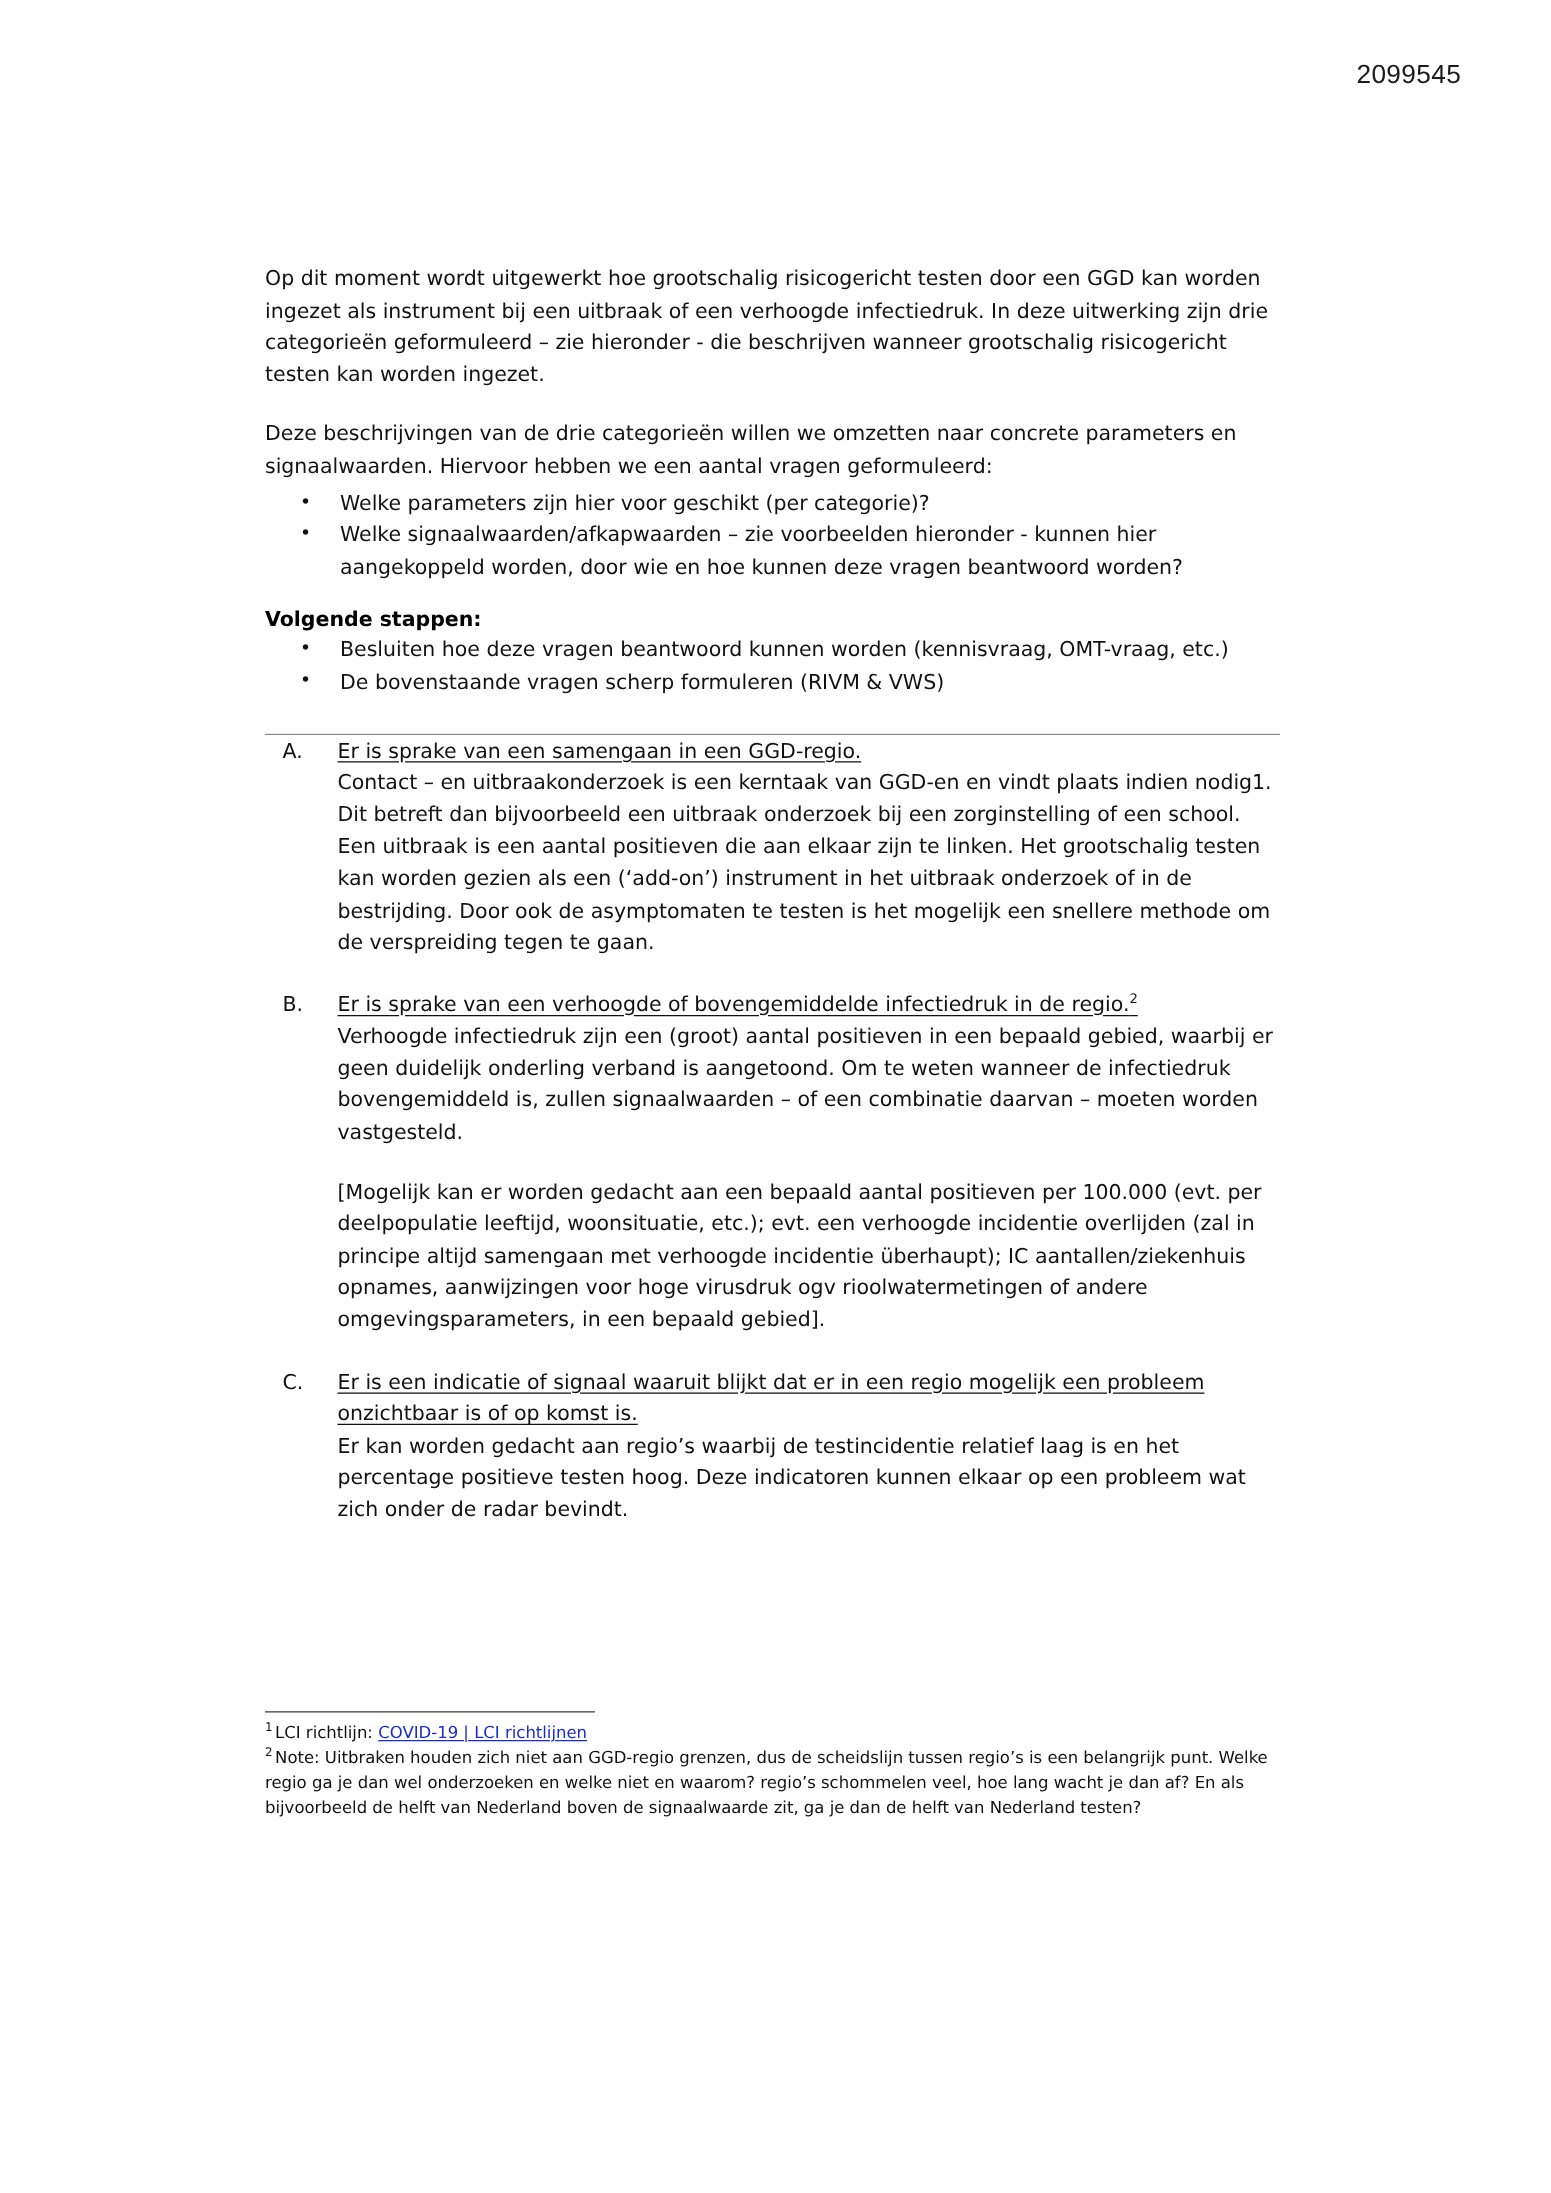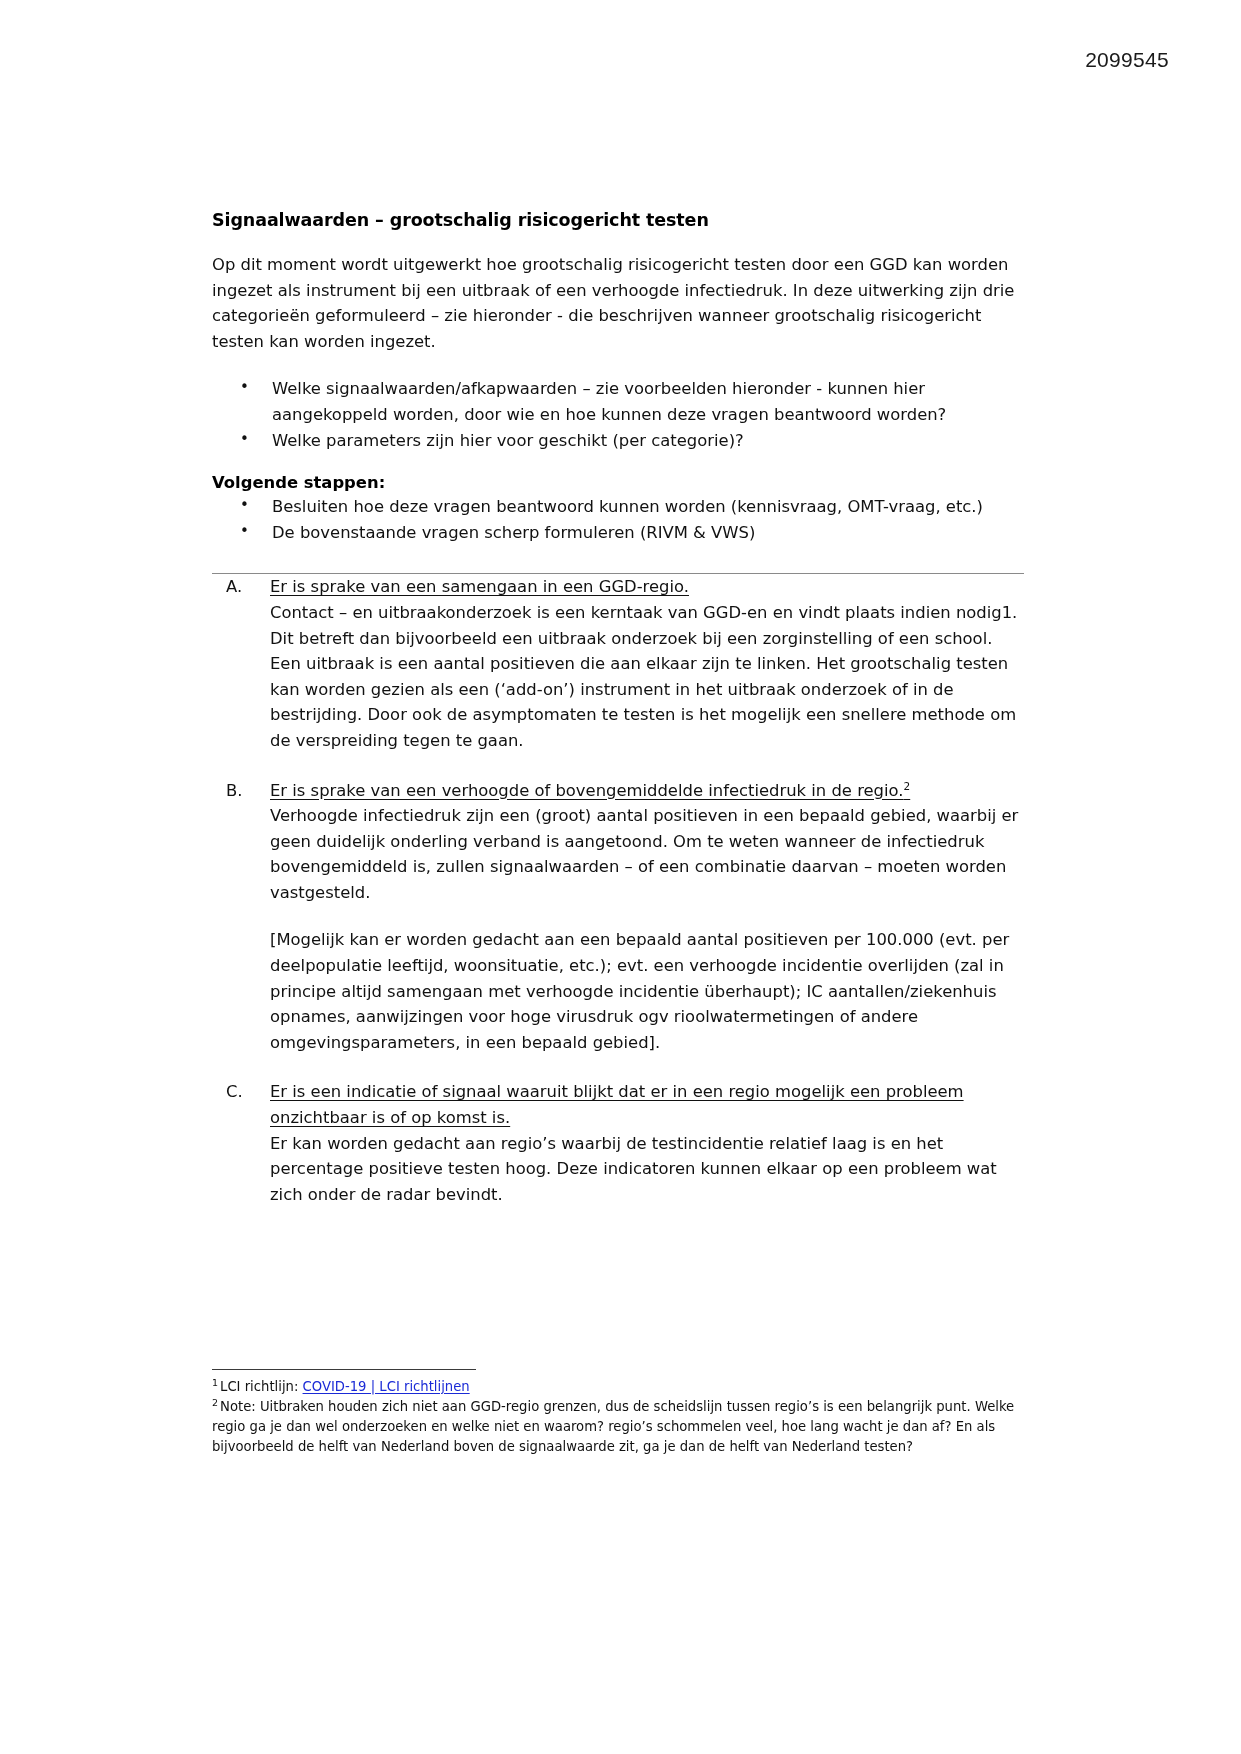--- a/index.html
+++ b/index.html
@@ -163,28 +163,28 @@
 </style>
 </head>
 <body>
 
 <div class="page">
 
   <div class="doc-header">2099545</div>
 
   <div class="content">
 
-    <h1 class="title">Signaalwaarden – grootschalig risicogericht testen</h1>
 
     <p class="para">Op dit moment wordt uitgewerkt hoe grootschalig risicogericht testen door een GGD kan worden ingezet als instrument bij een uitbraak of een verhoogde infectiedruk. In deze uitwerking zijn drie categorieën geformuleerd – zie hieronder - die beschrijven wanneer grootschalig risicogericht testen kan worden ingezet.</p>
 
+    <p class="para tight">Deze beschrijvingen van de drie categorieën willen we omzetten naar concrete parameters en signaalwaarden. Hiervoor hebben we een aantal vragen geformuleerd:</p>
 
     <ul class="bullets">
+      <li>Welke parameters zijn hier voor geschikt (per categorie)?</li>
       <li>Welke signaalwaarden/afkapwaarden – zie voorbeelden hieronder - kunnen hier aangekoppeld worden, door wie en hoe kunnen deze vragen beantwoord worden?</li>
-      <li>Welke parameters zijn hier voor geschikt (per categorie)?</li>
     </ul>
 
     <h2 class="subhead">Volgende stappen:</h2>
 
     <ul class="bullets">
       <li>Besluiten hoe deze vragen beantwoord kunnen worden (kennisvraag, OMT-vraag, etc.)</li>
       <li>De bovenstaande vragen scherp formuleren (RIVM &amp; VWS)</li>
     </ul>
 
     <hr class="rule">

